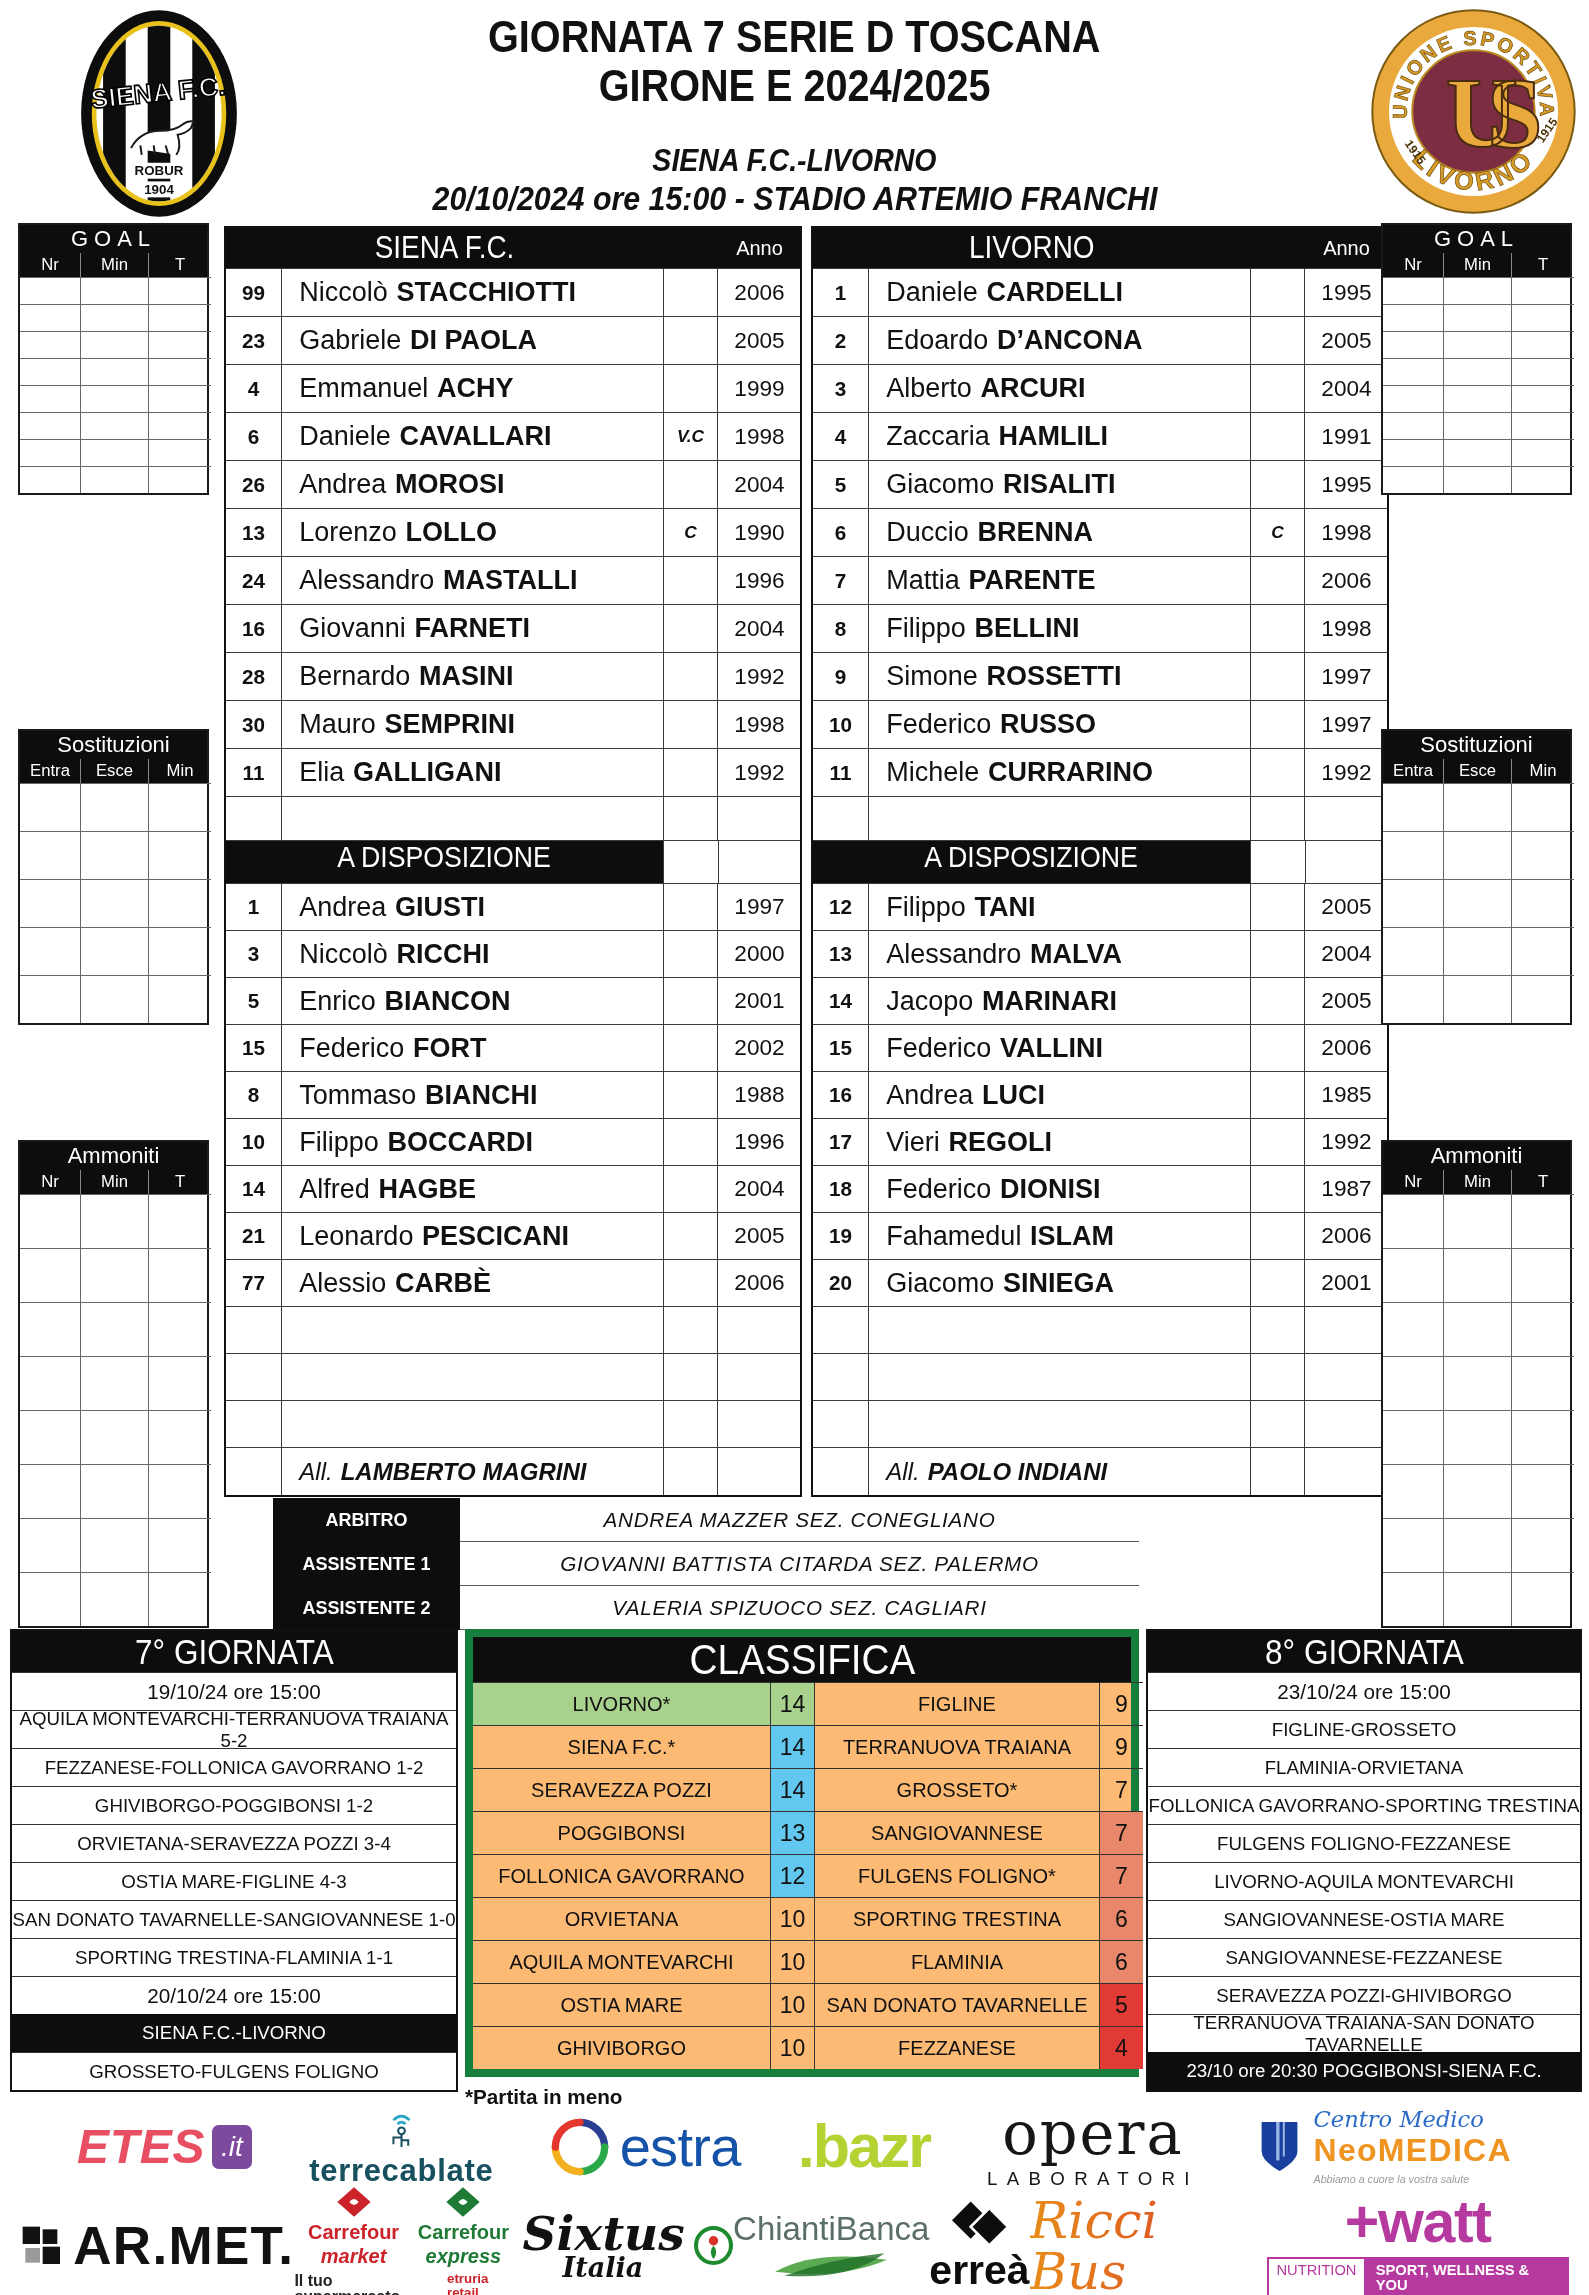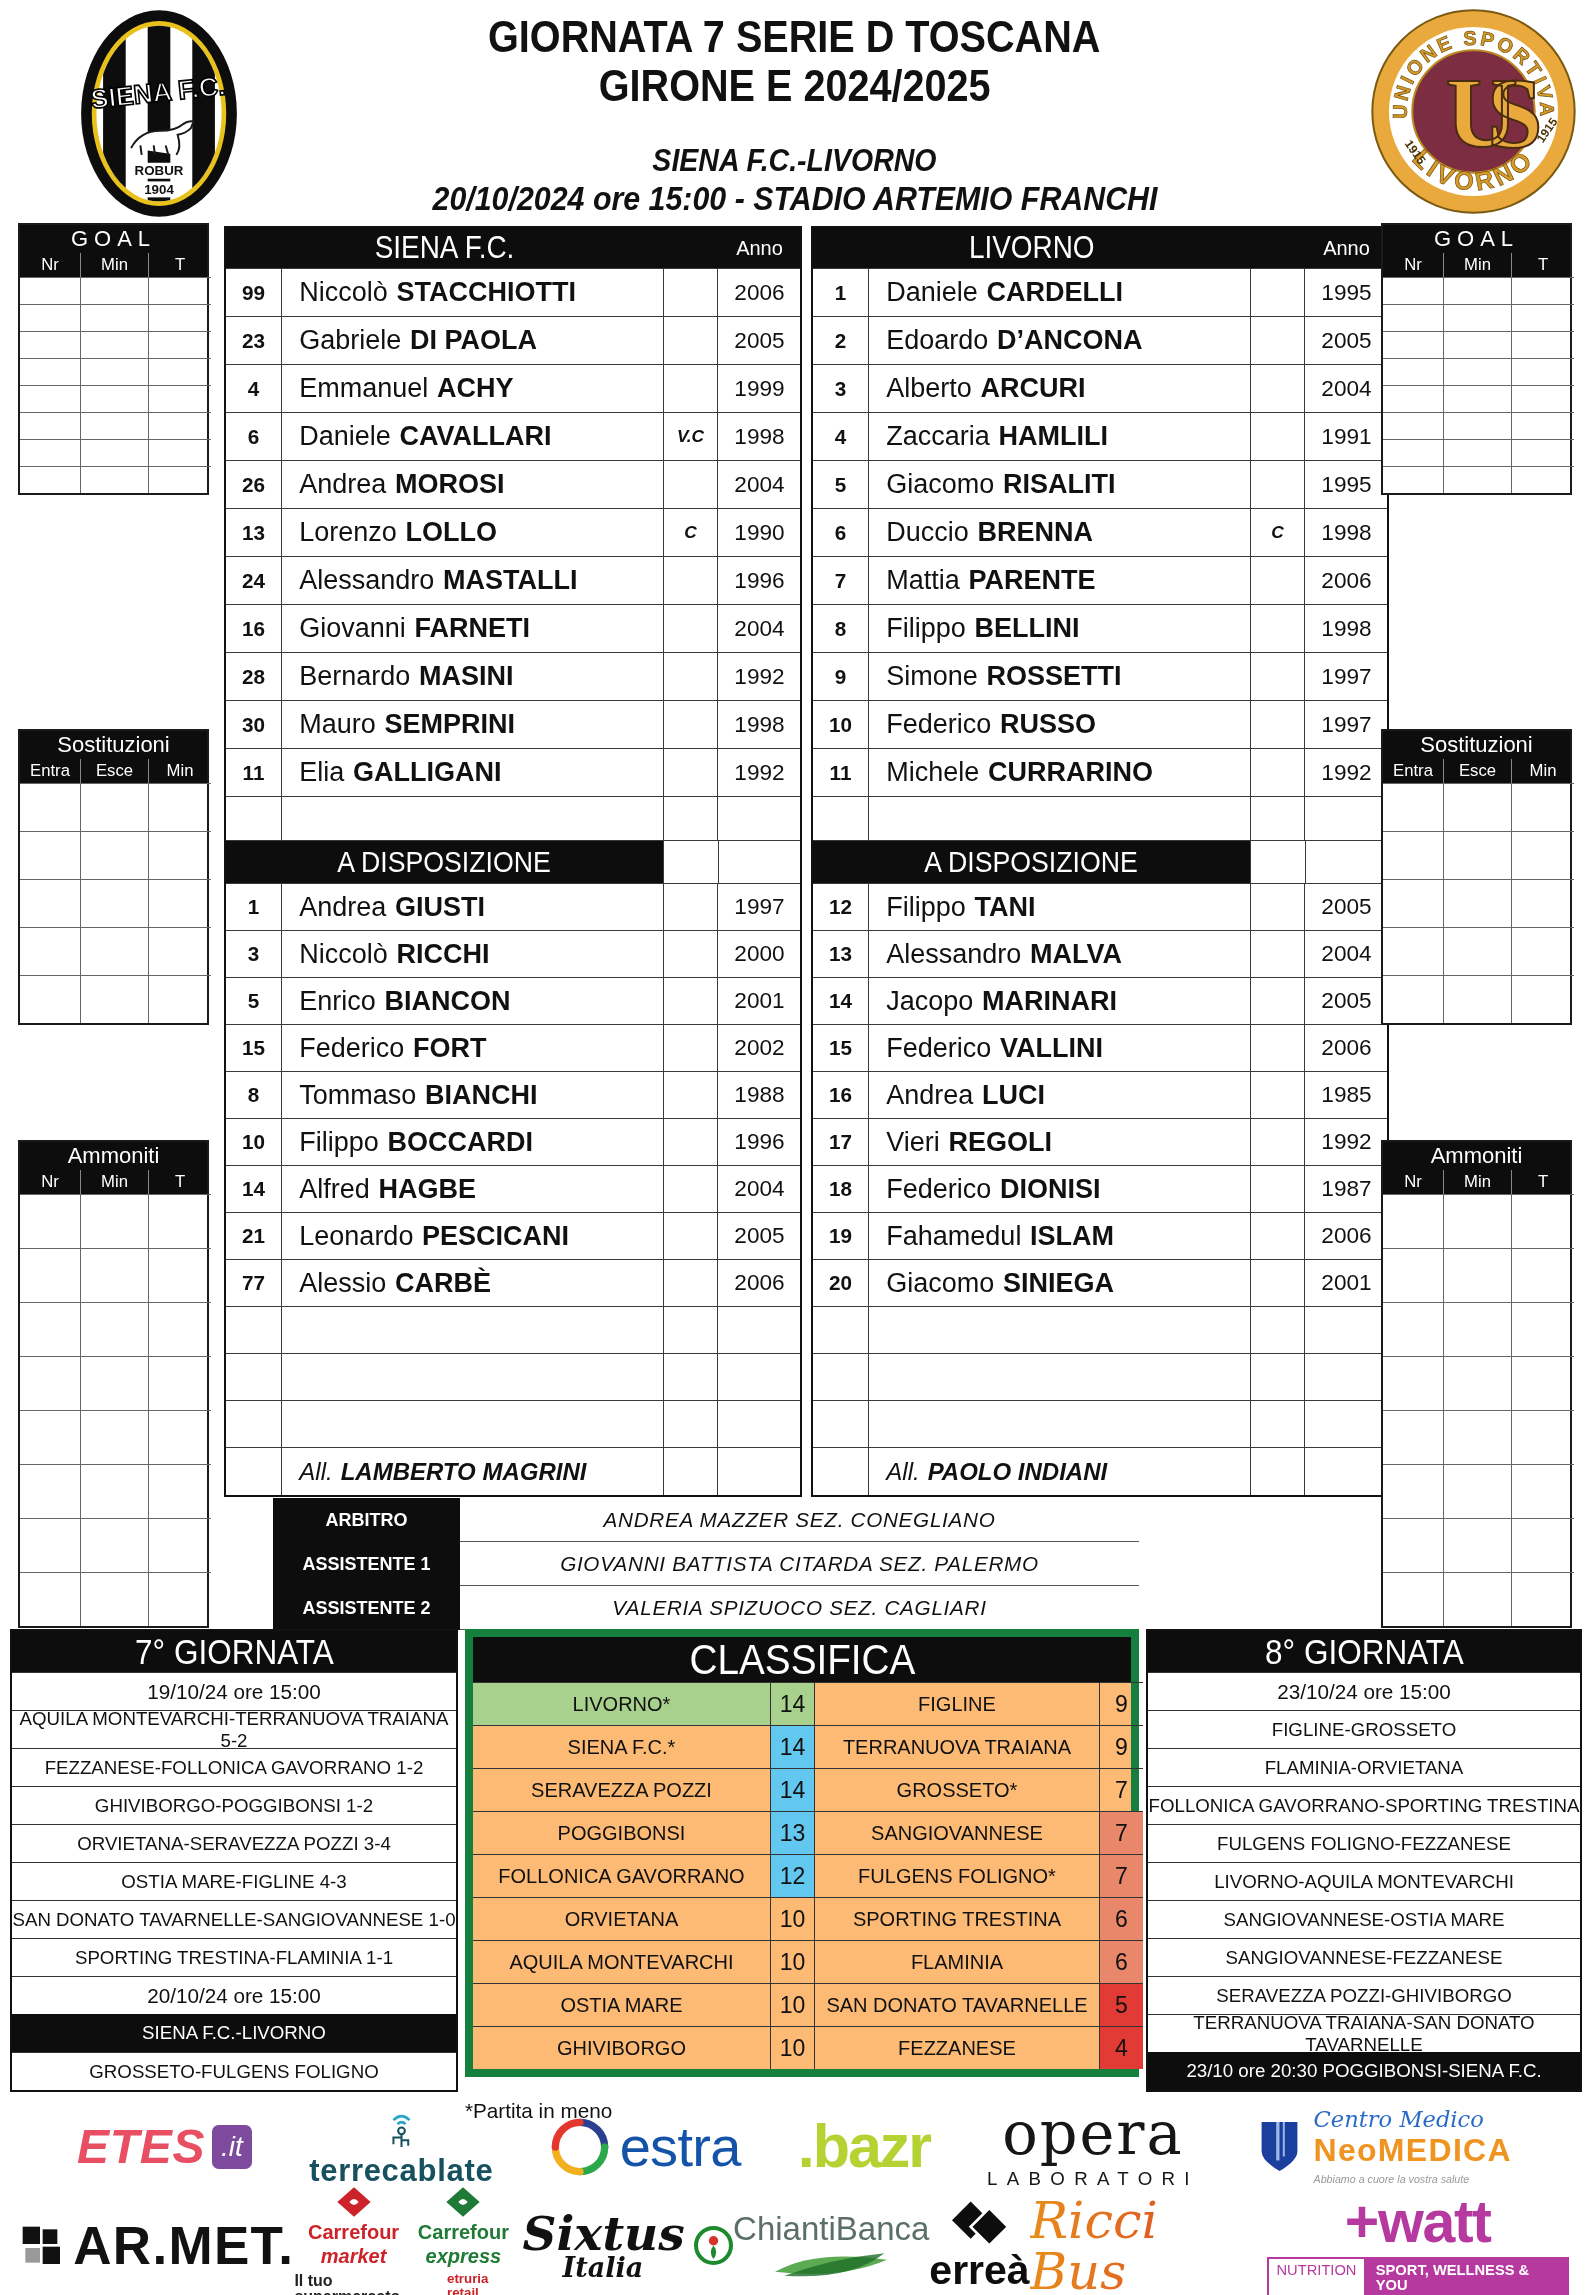--- a/index.html
+++ b/index.html
@@ -35,21 +35,21 @@
   .anno-label{grid-column:3;text-align:center;font-size:20px;}
   .prow{display:grid;grid-template-columns:56px 381px 55px 83px;border-top:1.3px solid #3a3a3a;box-sizing:border-box;}
   .h-start{height:48px;} .h-bench{height:47px;} .h-empty{height:44px;} .h-empty2{height:47px;} .h-coach{height:48px;}
   .c-nr{display:flex;align-items:center;justify-content:center;font-size:20.7px;font-weight:bold;border-right:1.3px solid #3a3a3a;}
   .c-name{display:flex;align-items:center;padding-left:17.3px;font-size:27px;overflow:hidden;}
   .c-name .fn{font-weight:normal;margin-right:8.7px;}
   .c-name .ln{font-weight:bold;}
   .c-badge{display:flex;align-items:center;justify-content:center;font-size:17.3px;font-weight:bold;font-style:italic;border-left:1.3px solid #3a3a3a;border-right:1.3px solid #3a3a3a;}
   .c-anno{display:flex;align-items:center;justify-content:center;font-size:22.6px;}
   .bench-row{display:grid;grid-template-columns:437px 55px 83px;height:43px;border-top:1.3px solid #3a3a3a;box-sizing:border-box;}
-  .bench-bar{background:#0d0d0d;color:#fff;display:flex;align-items:center;justify-content:center;font-size:29px;}
+  .bench-bar{background:#0d0d0d;color:#fff;display:flex;justify-content:center;font-size:29px;}
   .bench-side{border-left:1.3px solid #3a3a3a;}
   .coach-cell{display:flex;align-items:center;padding-left:17.3px;font-size:24px;font-style:italic;}
   .coach-cell .all{font-weight:normal;margin-right:8px;}
   .coach-cell .cname{font-weight:bold;}
 
   
   #officials{position:absolute;left:273px;top:1498px;width:866px;}
   .off-row{display:grid;grid-template-columns:187px 679px;height:44px;}
   .off-label{background:#0d0d0d;color:#fff;display:flex;align-items:center;justify-content:center;font-size:18px;font-weight:bold;}
   .off-value{display:flex;align-items:center;justify-content:center;font-size:20.7px;font-style:italic;border-bottom:1.3px solid #555;letter-spacing:0.7px;}
@@ -63,21 +63,21 @@
   .fixt-row.highlight{background:#0d0d0d;color:#fff;border-top:none;}
 
   #classifica{position:absolute;left:465px;top:1629px;width:674px;}
   #cls-box{border:8px solid #15803d;box-sizing:border-box;background:#fdba74;}
   .cls-title{height:45px;background:#0d0d0d;color:#fff;display:flex;align-items:center;justify-content:center;font-size:43px;}
   .cls-row{display:grid;grid-template-columns:297px 44px 285px 44px;height:43px;box-sizing:border-box;}
   .cls-cell{display:flex;align-items:center;justify-content:center;border-top:1.3px solid #333;border-left:1.3px solid #333;box-sizing:border-box;}
   .cls-row .cls-cell:first-child{border-left:none;}
   .cls-team{font-size:20px;text-align:center;}
   .cls-pts{font-size:23px;}
-  .cls-note{margin-top:22px;font-size:20.7px;font-weight:normal;}
+  .cls-note{margin-top:8px;font-size:20.7px;font-weight:bold;}
 
   
   #sponsors{position:absolute;left:0;top:2097px;width:1589px;}
   .sp-row{display:flex;align-items:center;justify-content:space-evenly;height:99px;padding:0 20px;}
   .sp{display:flex;flex-direction:column;align-items:center;justify-content:center;line-height:1;}
   .sp-h{flex-direction:row;gap:9.3px;}
   .etes-main{color:#e94f63;font-size:48px;font-weight:bold;font-style:italic;letter-spacing:0.7px;}
   .etes-it{background:#7d4a9e;color:#fff;font-size:28px;font-weight:normal;font-style:italic;padding:8px 9.3px;border-radius:6.7px;margin-left:-2.7px;}
   .terre-txt{color:#17505f;font-size:31px;font-weight:bold;letter-spacing:0.7px;margin-top:4px;}
   .estra-txt{color:#1553a8;font-size:56px;letter-spacing:-0.7px;}

